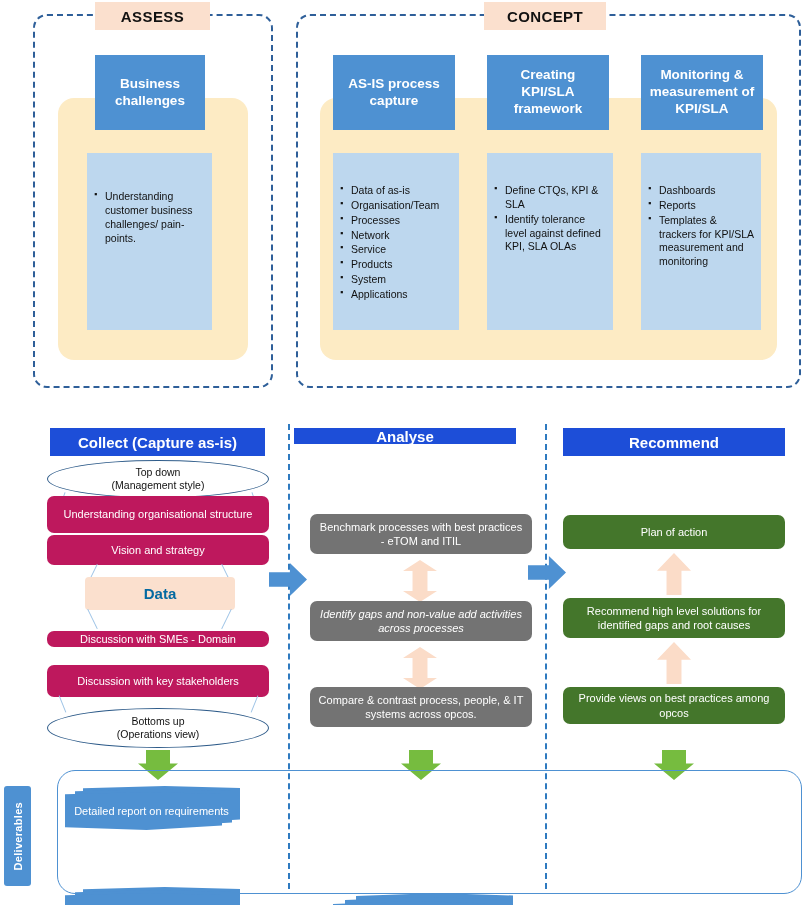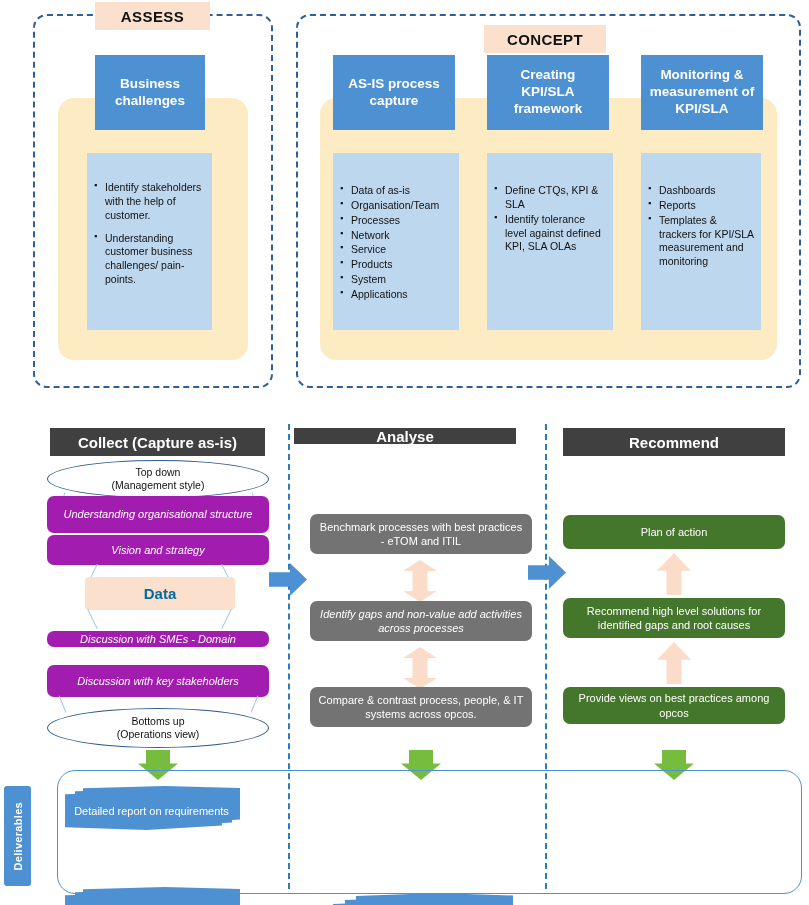--- a/index.html
+++ b/index.html
@@ -17,27 +17,27 @@
   .blue-head{background:#4E91D2;color:#fff;font-weight:bold;font-size:13.5px;
              line-height:1.25;display:flex;align-items:center;justify-content:center;
              text-align:center;padding:4px 6px;}
   .lblue-panel{background:#BDD7EE;}
   .lblue-panel ul{margin:0;padding:0 6px 0 18px;list-style:none;}
   .lblue-panel li{font-size:10.5px;line-height:1.32;color:#111;margin-bottom:1px;position:relative;}
   .lblue-panel li:before{content:"\25AA";position:absolute;left:-11px;top:-1px;font-size:9px;color:#111;}
   .lblue-panel li.gap{margin-top:9px;}
 
   
-  .col-head{background:#404040;color:#fff;font-weight:bold;font-size:15px;
+  .col-head{background:#1d4ed8;color:#fff;font-weight:bold;font-size:15px;
             display:flex;align-items:center;justify-content:center;text-align:center;}
   .vdash{border-left:2.5px dashed #2e7ac0;}
 
   .rbox{border-radius:7px;display:flex;align-items:center;justify-content:center;
         text-align:center;font-size:11px;line-height:1.3;padding:3px 7px;color:#fff;}
-  .rbox.blue{background:#a21caf;font-style:italic;}
+  .rbox.blue{background:#be185d;}
   .rbox.grey{background:#737373;}
   .rbox.green{background:#44762B;}
 
   .ellipse{border:1.2px solid #2F5C8A;border-radius:50%;background:#fff;
            display:flex;flex-direction:column;align-items:center;justify-content:center;
            text-align:center;font-size:10.5px;line-height:1.22;color:#111;}
   .peach{background:#FBE0CE;border-radius:4px;display:flex;align-items:center;
          justify-content:center;font-weight:bold;font-size:15px;color:#0369a1;}
 
   
@@ -67,27 +67,26 @@
 
 <div class="abs phase-frame" style="left:33px;top:14px;width:240px;height:374px;"></div>
 <div class="abs phase-title" style="left:95px;top:2px;width:115px;height:28px;">ASSESS</div>
 
 <div class="abs yellow-tray" style="left:58px;top:98px;width:190px;height:262px;"></div>
 
 <div class="abs blue-head" style="left:95px;top:55px;width:110px;height:75px;">Business challenges</div>
 
 <div class="abs lblue-panel" style="left:87px;top:153px;width:125px;height:177px;padding-top:28px;">
   <ul>
-    <li>Identify stakeholders with the help of customer.</li>
     <li class="gap">Understanding customer business challenges/  pain-points.</li>
   </ul>
 </div>
 
 <div class="abs phase-frame" style="left:296px;top:14px;width:505px;height:374px;"></div>
-<div class="abs phase-title" style="left:484px;top:2px;width:122px;height:28px;margin-top:23px;">CONCEPT</div>
+<div class="abs phase-title" style="left:484px;top:2px;width:122px;height:28px;">CONCEPT</div>
 
 <div class="abs yellow-tray" style="left:320px;top:98px;width:457px;height:262px;"></div>
 
 <div class="abs blue-head" style="left:333px;top:55px;width:122px;height:75px;">AS-IS process capture</div>
 <div class="abs lblue-panel" style="left:333px;top:153px;width:126px;height:177px;padding-top:31px;">
   <ul>
     <li>Data of as-is</li>
     <li>Organisation/Team</li>
     <li>Processes</li>
     <li>Network</li>

